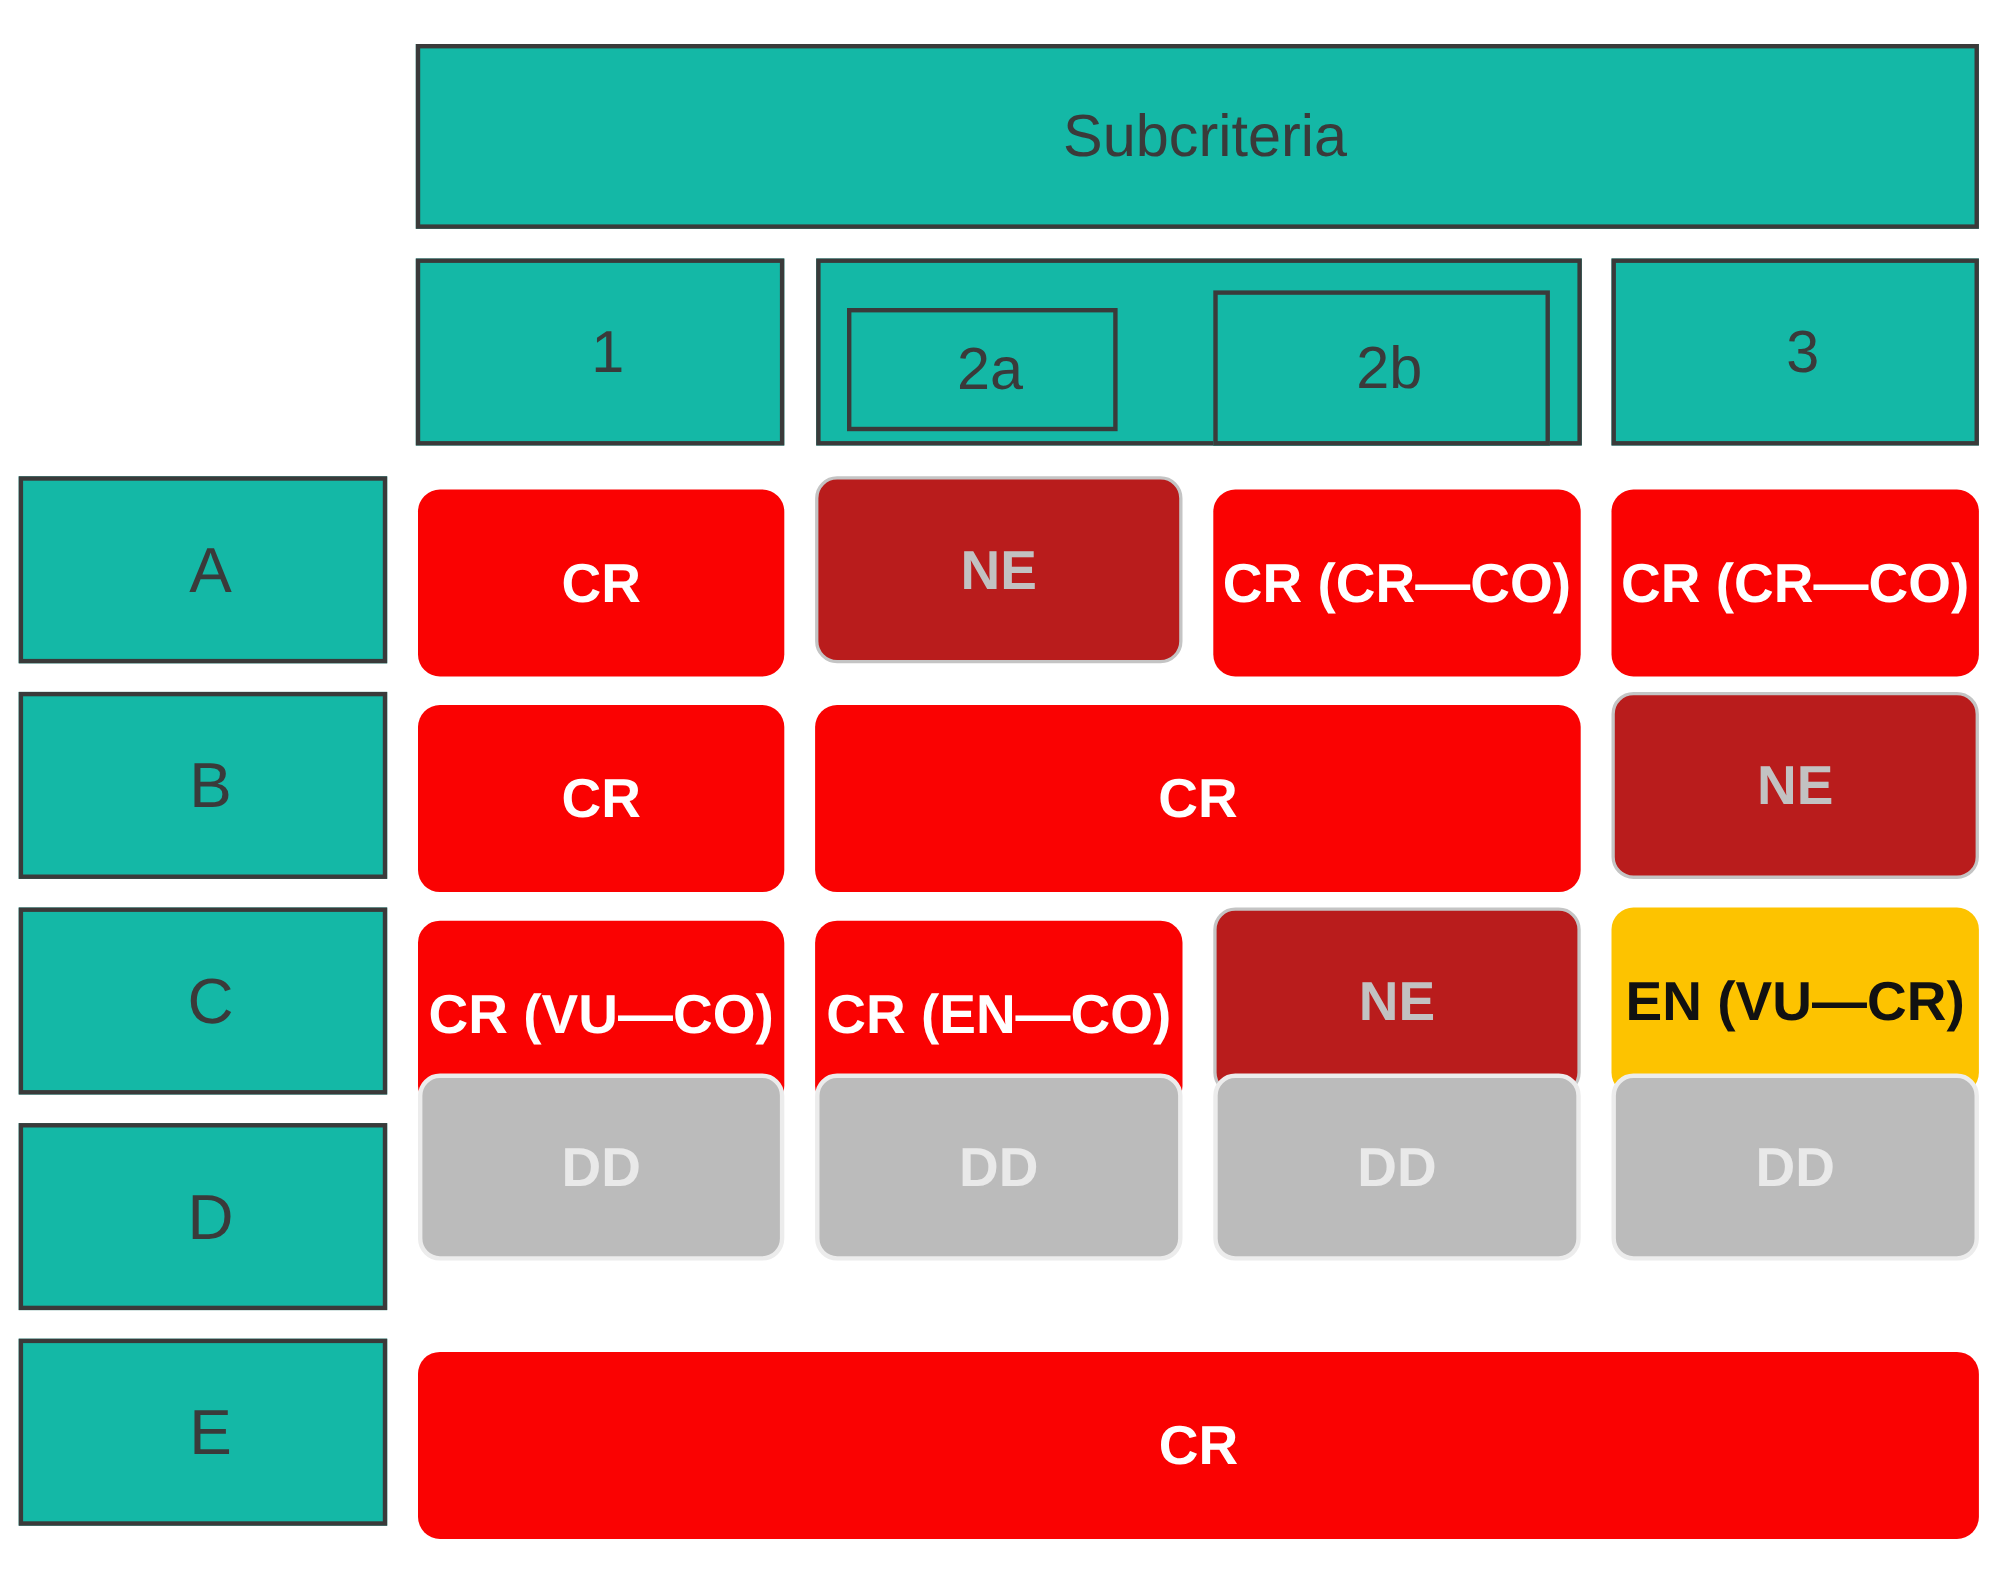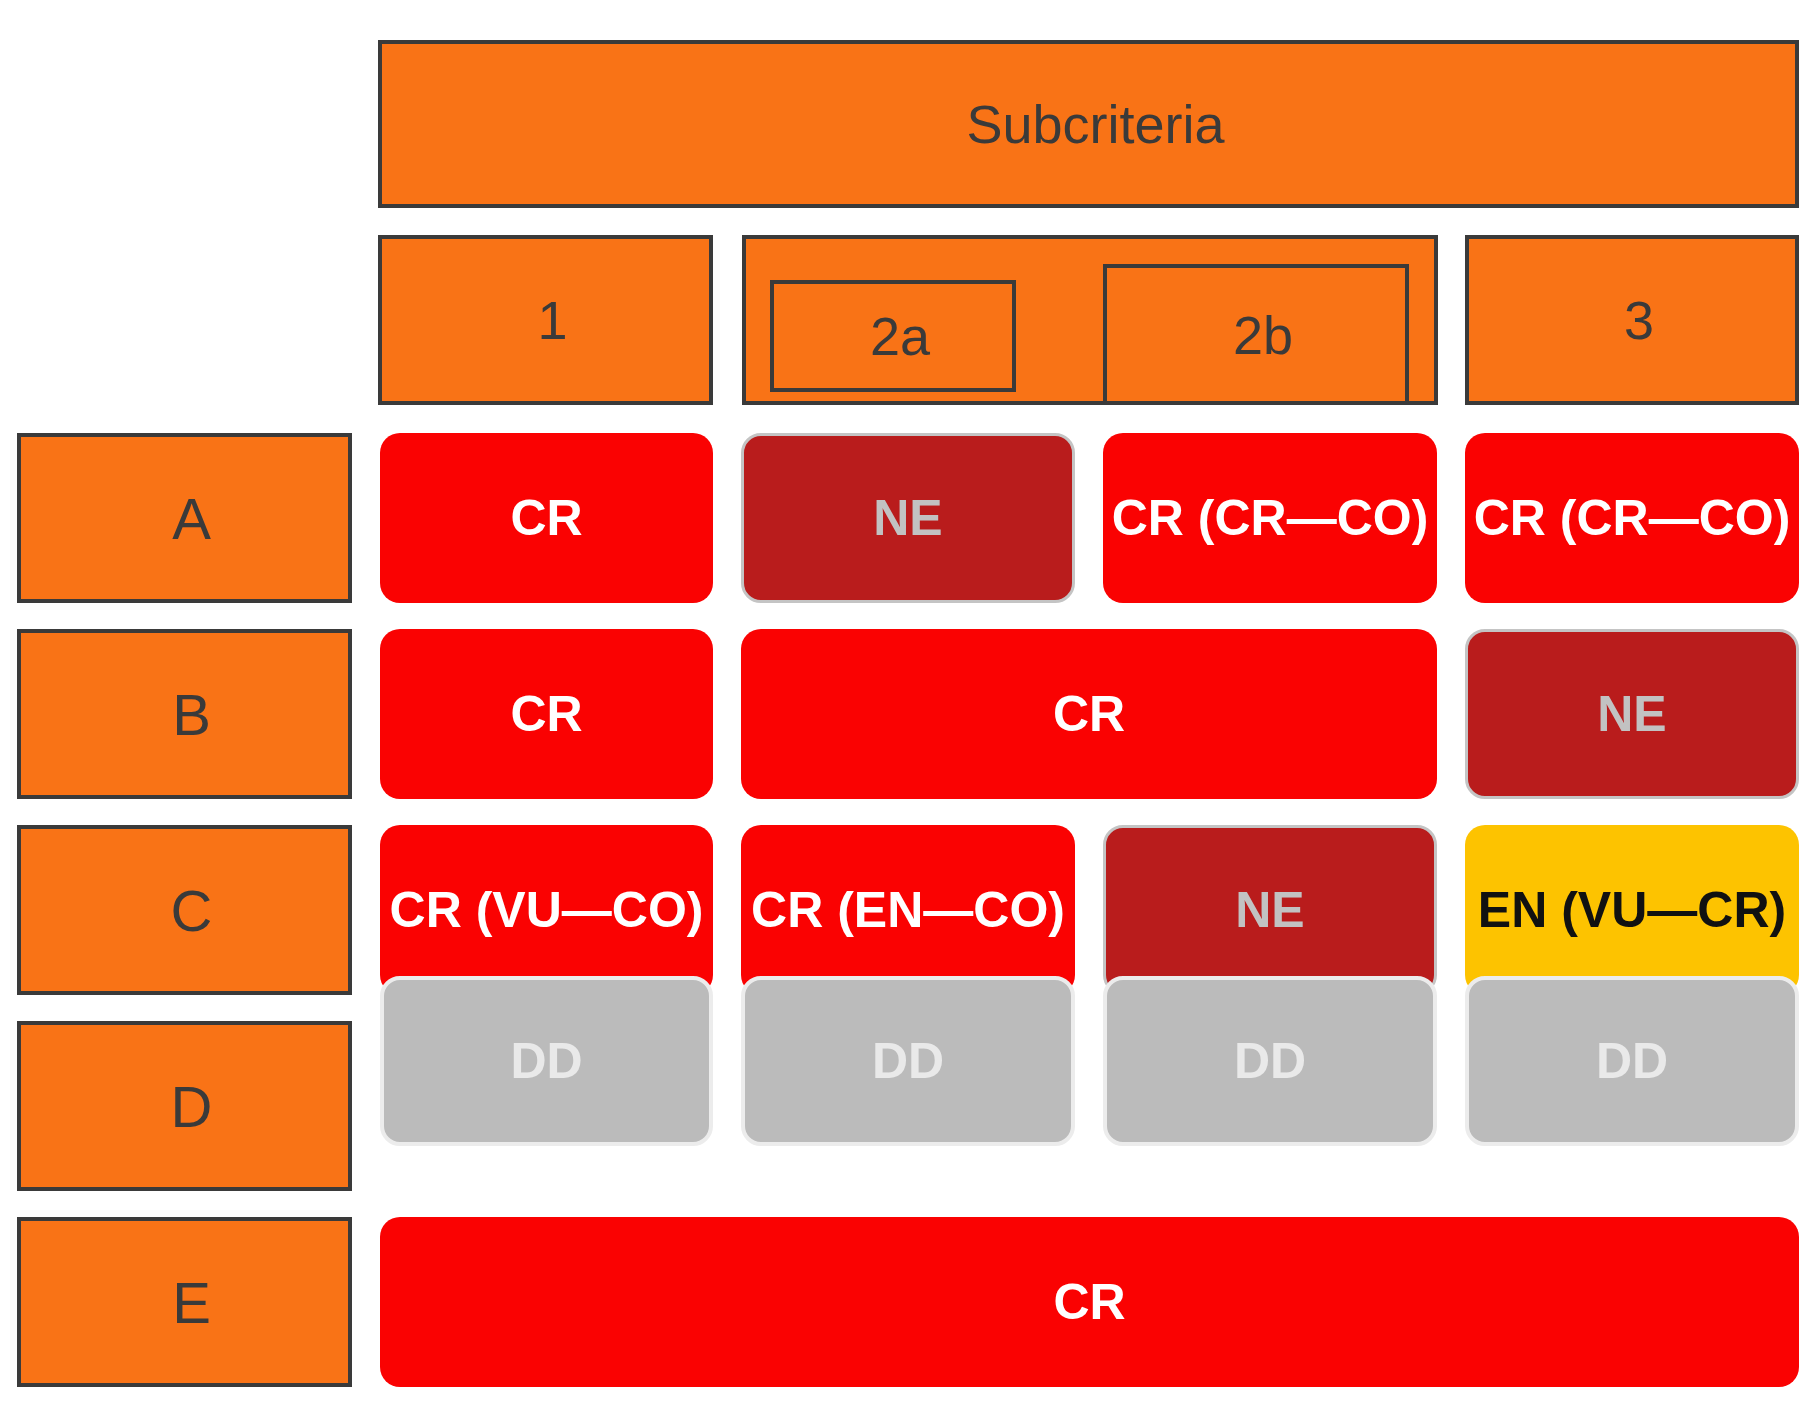--- a/index.html
+++ b/index.html
@@ -17,27 +17,27 @@
   html,body{margin:0;padding:0;background:var(--bg);}
   body{
     width:1816px;height:1426px;
     font-family:"Liberation Sans","DejaVu Sans",sans-serif;
     overflow:hidden;
   }
   .stage{position:relative;width:1816px;height:1426px;background:var(--bg);}
   .abs{position:absolute;box-sizing:border-box;display:flex;align-items:center;justify-content:center;white-space:nowrap;}
 
   
-  .frame{border:4px solid var(--dark);background:#f97316;color:var(--label);padding-left:14px;}
+  .frame{border:4px solid var(--dark);background:#14b8a6;color:var(--label);padding-left:14px;}
   .hdr-text{font-size:54px;color:var(--label);}
   .row-text{font-size:58px;color:var(--label);}
 
   
   .cell{border-radius:20px;font-weight:bold;font-size:50px;}
-  .cell-cr{background:var(--red);color:#FFFFFF;}
+  .cell-cr{background:var(--red);color:#FFFFFF;margin-top:12px;}
   .cell-en{background:var(--amber);color:var(--en-text);}
   .cell-dd{background:var(--gray);color:var(--dd-text);border:4px solid #ECECEC;}
   .cell-ne{background:#b91c1c;border:3px solid var(--ne-border);color:var(--ne-text);text-align:right;}
 
   
   .pos-sub {left:378px; top:40px;  width:1421px; height:168px;}
   .pos-h1  {left:378px; top:235px; width:335px;  height:170px;}
   .pos-g2  {left:742px; top:235px; width:696px;  height:170px;}
   .pos-h2a {left:770px; top:280px; width:246px;  height:112px;}
   .pos-h2b {left:1103px;top:264px; width:306px;  height:141px;}

